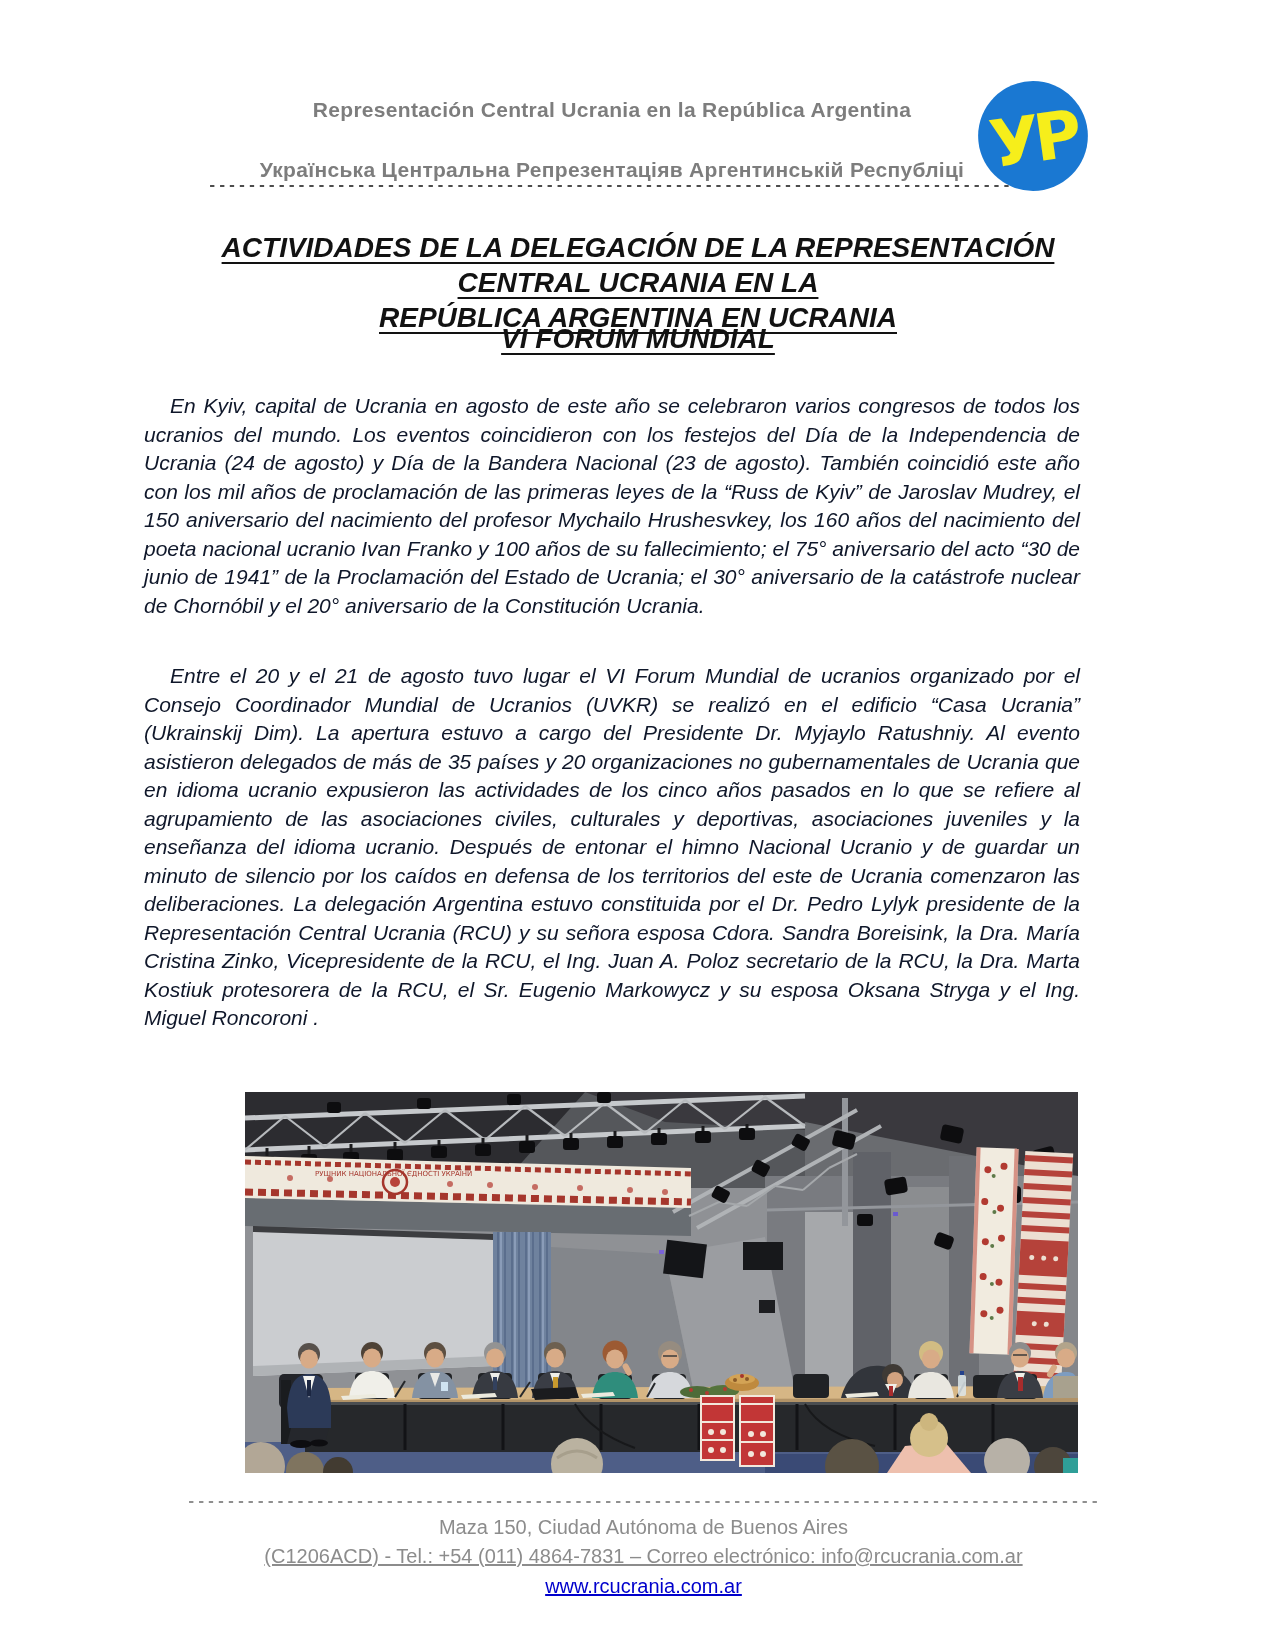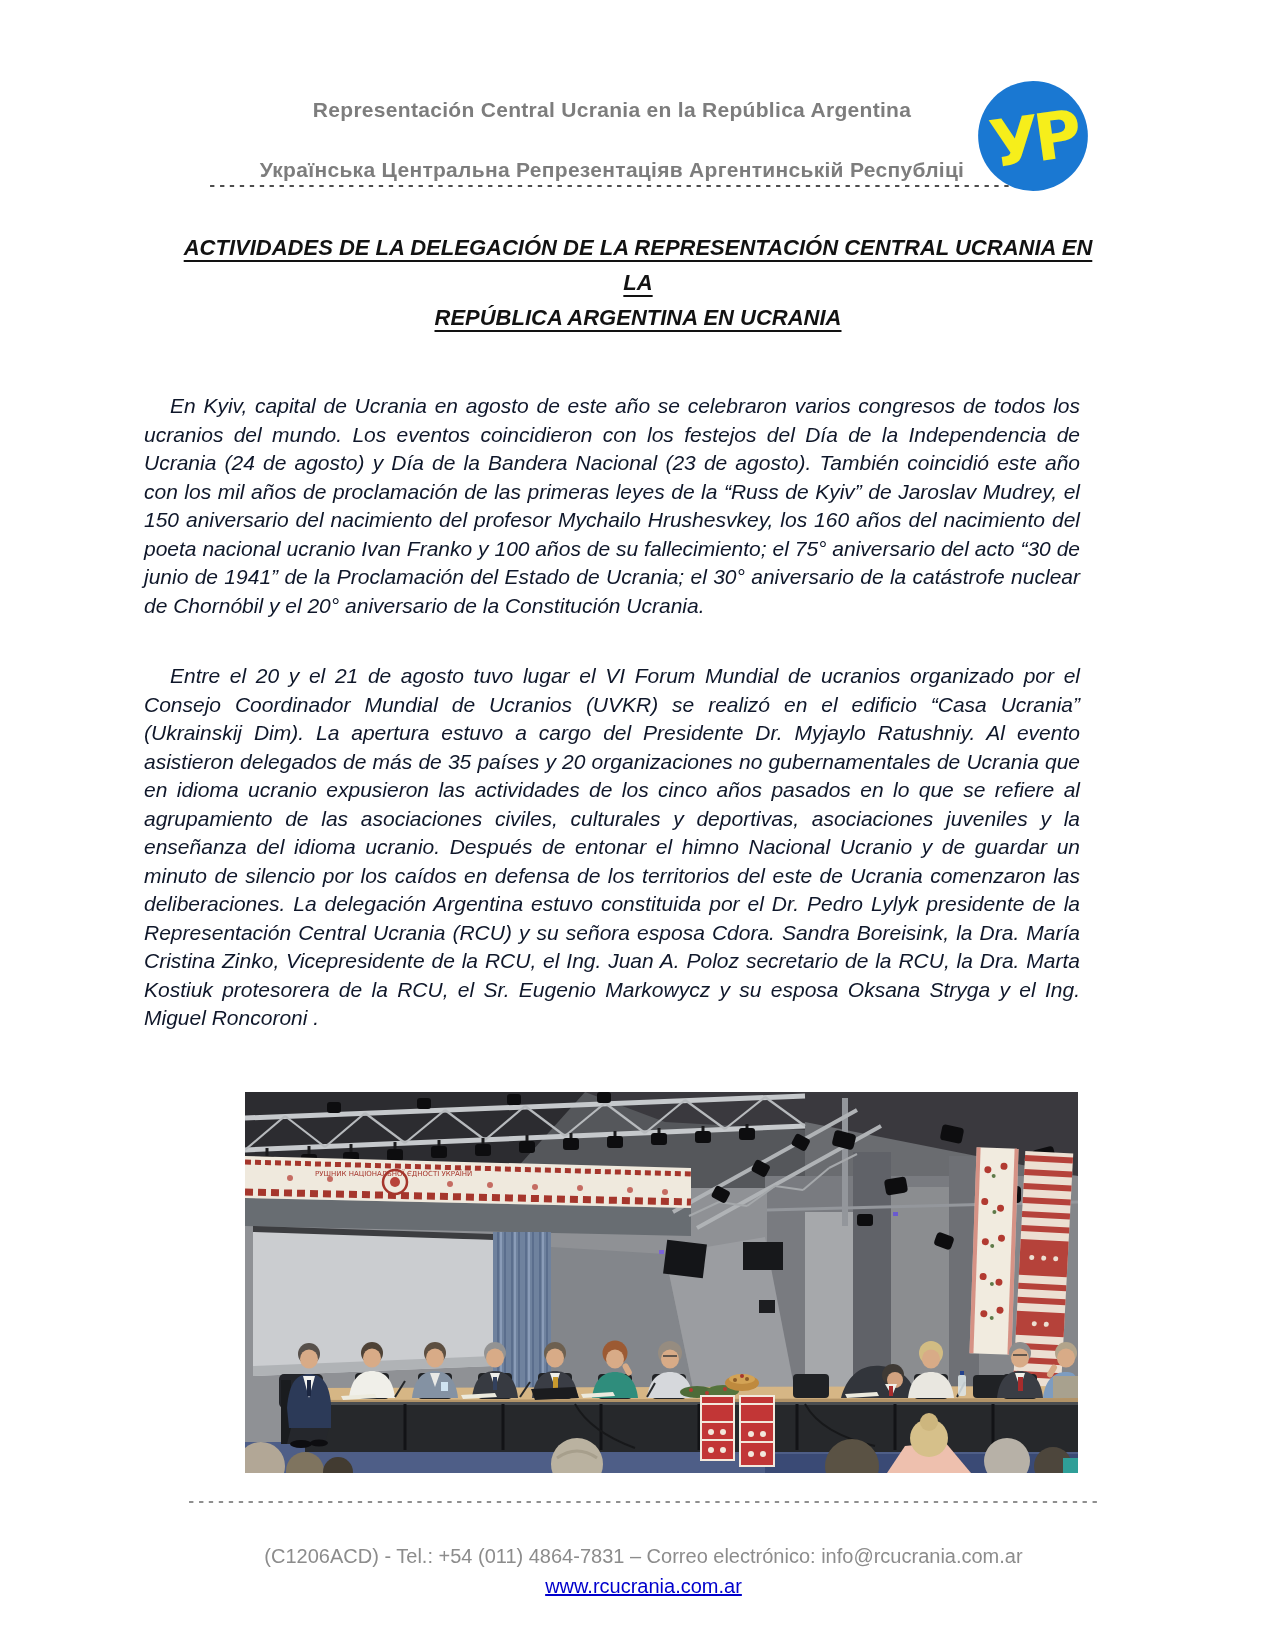--- a/index.html
+++ b/index.html
@@ -12,35 +12,35 @@
   #hdr-uk{top:158px;}
 
   .dash-line{position:absolute;overflow:hidden;white-space:nowrap;height:20px;
              font-family:"DejaVu Sans Mono",monospace;font-weight:bold;font-size:14px;letter-spacing:1.5px;}
   #dash-top{left:208px;top:177px;width:840px;color:#4c4c4c;}
   #dash-bottom{left:187px;top:1493px;width:913px;color:#8f8f8f;}
 
   .logo{position:absolute;left:977px;top:80px;width:112px;height:112px;}
 
   .doc-title{position:absolute;left:170px;width:936px;text-align:center;font-style:italic;
-             font-weight:bold;color:#121212;font-size:22px;line-height:35px;}
+             font-weight:bold;color:#121212;font-size:28px;line-height:35px;}
   .doc-title .tl{text-decoration:underline;text-underline-offset:5px;text-decoration-thickness:2px;}
   #title-block{top:230px;}
   #subtitle-block{top:321px;}
 
   .body-par{position:absolute;left:144px;width:936px;font-style:italic;color:#0f172a;
             font-size:21px;line-height:28.5px;text-align:justify;text-indent:26px;}
   #p1{top:392px;}
   #p2{top:662px;}
 
   .photo-wrap{position:absolute;left:217px;top:1092px;width:833px;height:381px;padding-left:28px;}
 
   .ftr-line{position:absolute;left:187px;width:913px;text-align:center;color:#8c8c8c;font-size:20px;}
   #ftr-address{top:1516px;}
-  #ftr-contact{top:1545px;}
+  #ftr-contact{top:1545px;text-decoration:underline;}
   #ftr-web{top:1575px;text-align:center;}
   a.weblink{color:#0000cc;text-decoration:underline;cursor:pointer;}
 </style>
 </head>
 <body>
 
 <div class="page">
 
   <div id="hdr-es" class="hdr-line">Representación Central Ucrania en la República Argentina</div>
   <div id="hdr-uk" class="hdr-line">Українська Центральна Репрезентаціяв Аргентинській Республіці</div>
@@ -49,20 +49,23 @@
   <div class="logo">
     <svg viewBox="0 0 100 100" width="112" height="112">
       <circle cx="50" cy="50" r="49" fill="#1a78d2"></circle>
       <text x="50" y="73" text-anchor="middle" font-family="DejaVu Sans, sans-serif" font-weight="bold" font-size="58" letter-spacing="-5" transform="rotate(-8 50 52)" fill="#f6ee1b">УР</text>
     </svg>
   </div>
 
   <div id="title-block" class="doc-title">
     <div class="tl">ACTIVIDADES DE LA DELEGACIÓN DE LA REPRESENTACIÓN CENTRAL UCRANIA EN LA</div>
     <div class="tl">REPÚBLICA ARGENTINA EN UCRANIA</div>
+  </div>
+  <div id="subtitle-block" class="doc-title">
+    <div class="tl">VI FORUM MUNDIAL</div>
   </div>
 
   <div id="p1" class="body-par">En Kyiv, capital de Ucrania en agosto de este año se celebraron varios congresos de todos los ucranios del mundo. Los eventos coincidieron con los festejos del Día de la Independencia de Ucrania (24 de agosto) y Día de la Bandera Nacional (23 de agosto). También coincidió este año con los mil años de proclamación de las primeras leyes de la “Russ de Kyiv” de Jaroslav Mudrey, el 150 aniversario del nacimiento del profesor Mychailo Hrushesvkey, los 160 años del nacimiento del poeta nacional ucranio Ivan Franko y 100 años de su fallecimiento; el 75° aniversario del acto “30 de junio de 1941” de la Proclamación del Estado de Ucrania; el 30° aniversario de la catástrofe nuclear de Chornóbil y el 20° aniversario de la Constitución Ucrania.</div>
   <div id="p2" class="body-par">Entre el 20 y el 21 de agosto tuvo lugar el VI Forum Mundial de ucranios organizado por el Consejo Coordinador Mundial de Ucranios (UVKR) se realizó en el edificio “Casa Ucrania” (Ukrainskij Dim). La apertura estuvo a cargo del Presidente Dr. Myjaylo Ratushniy. Al evento asistieron delegados de más de 35 países y 20 organizaciones no gubernamentales de Ucrania que en idioma ucranio expusieron las actividades de los cinco años pasados en lo que se refiere al agrupamiento de las asociaciones civiles, culturales y deportivas, asociaciones juveniles y la enseñanza del idioma ucranio. Después de entonar el himno Nacional Ucranio y de guardar un minuto de silencio por los caídos en defensa de los territorios del este de Ucrania comenzaron las deliberaciones. La delegación Argentina estuvo constituida por el Dr. Pedro Lylyk presidente de la Representación Central Ucrania (RCU) y su señora esposa Cdora. Sandra Boreisink, la Dra. María Cristina Zinko, Vicepresidente de la RCU, el Ing. Juan A. Poloz secretario de la RCU, la Dra. Marta Kostiuk protesorera de la RCU, el Sr. Eugenio Markowycz y su esposa Oksana Stryga y el Ing. Miguel Roncoroni .</div>
 
   <div class="photo-wrap">
   <svg viewBox="0 0 833 381" width="833" height="381">
 
     <rect x="0" y="0" width="833" height="381" fill="#8f9195"></rect>
 
@@ -449,18 +452,19 @@
       <circle cx="684" cy="346" r="19" fill="#d6c08a"></circle>
       <circle cx="684" cy="330" r="9" fill="#cdb67e"></circle>
       <circle cx="762" cy="369" r="23" fill="#b7b1a7"></circle>
       <circle cx="808" cy="374" r="19" fill="#4d463c"></circle>
       <rect x="818" y="366" width="15" height="15" fill="#2f9f98"></rect>
     </g>
   </svg>
   </div>
 
   <div id="dash-bottom" class="dash-line">----------------------------------------------------------------------------------------------------------------------------------------------------------------</div>
+  <div id="ftr-address" class="ftr-line">Maza 150, Ciudad Autónoma de Buenos Aires</div>
   <div id="ftr-contact" class="ftr-line">(C1206ACD) - Tel.: +54 (011) 4864-7831 – Correo electrónico: info@rcucrania.com.ar</div>
   <div id="ftr-web" class="ftr-line">
     <a class="weblink" href="#">www.rcucrania.com.ar</a>
   </div>
 
 </div>
 
 </body></html>

